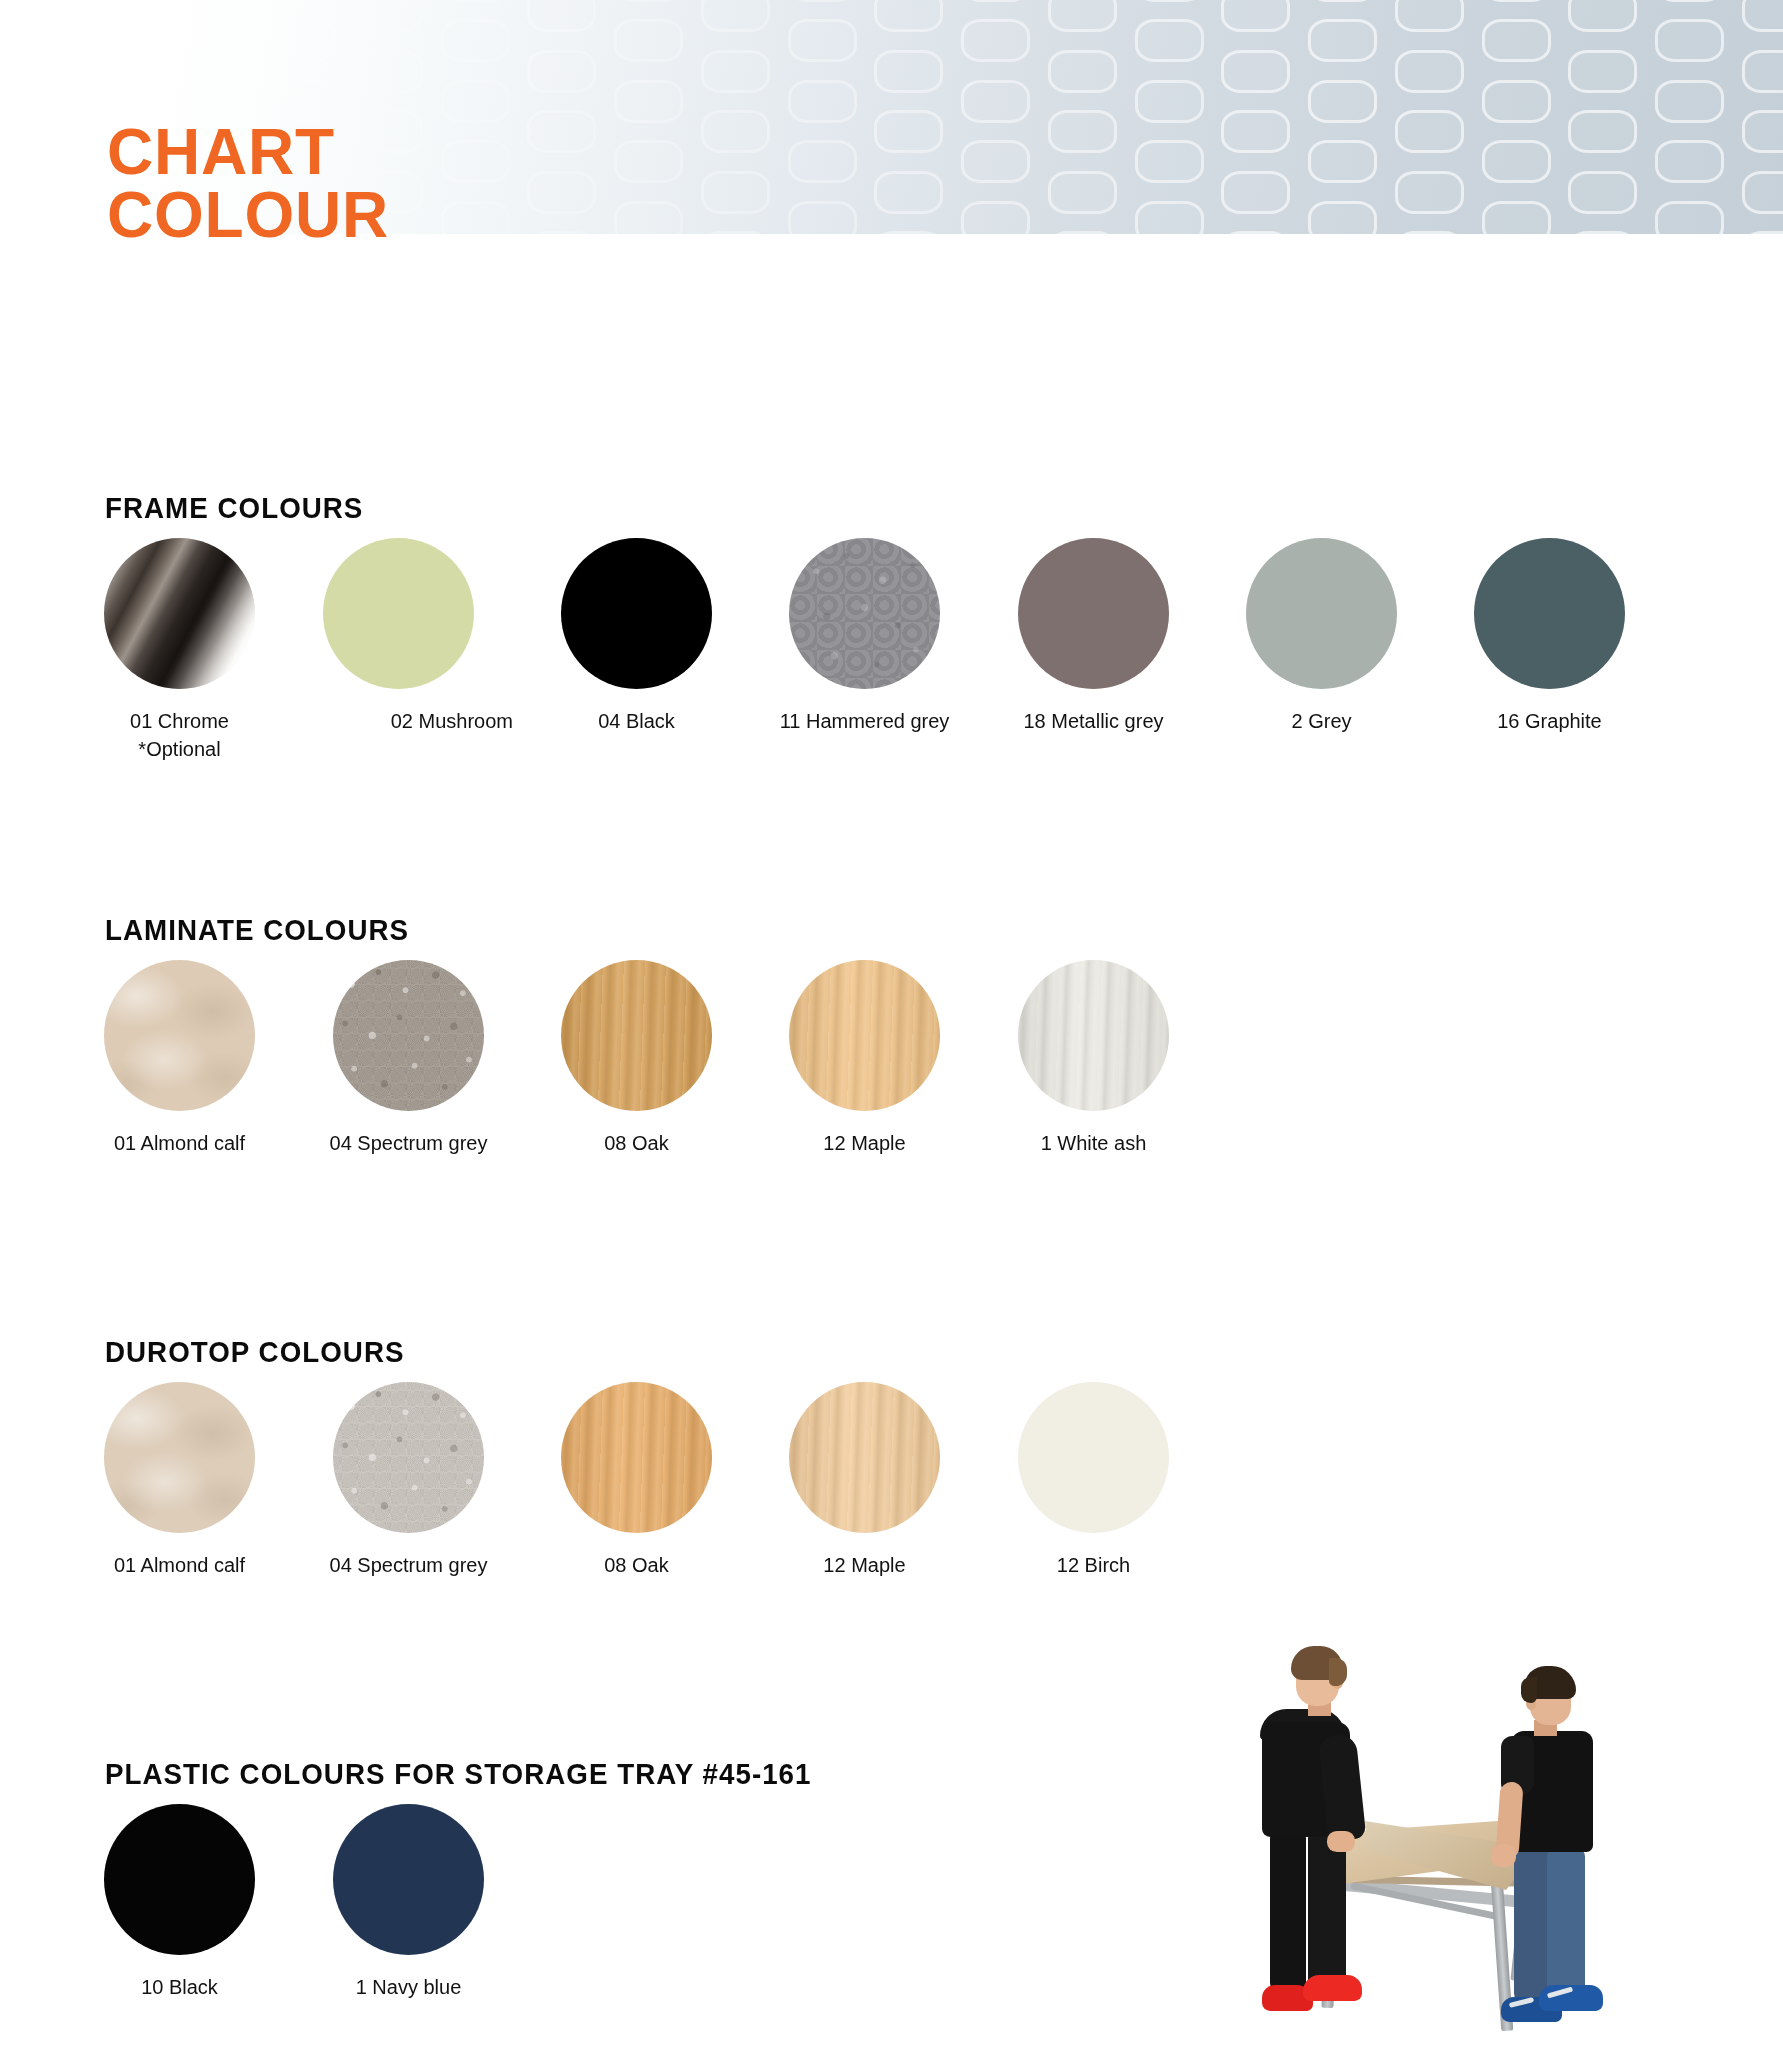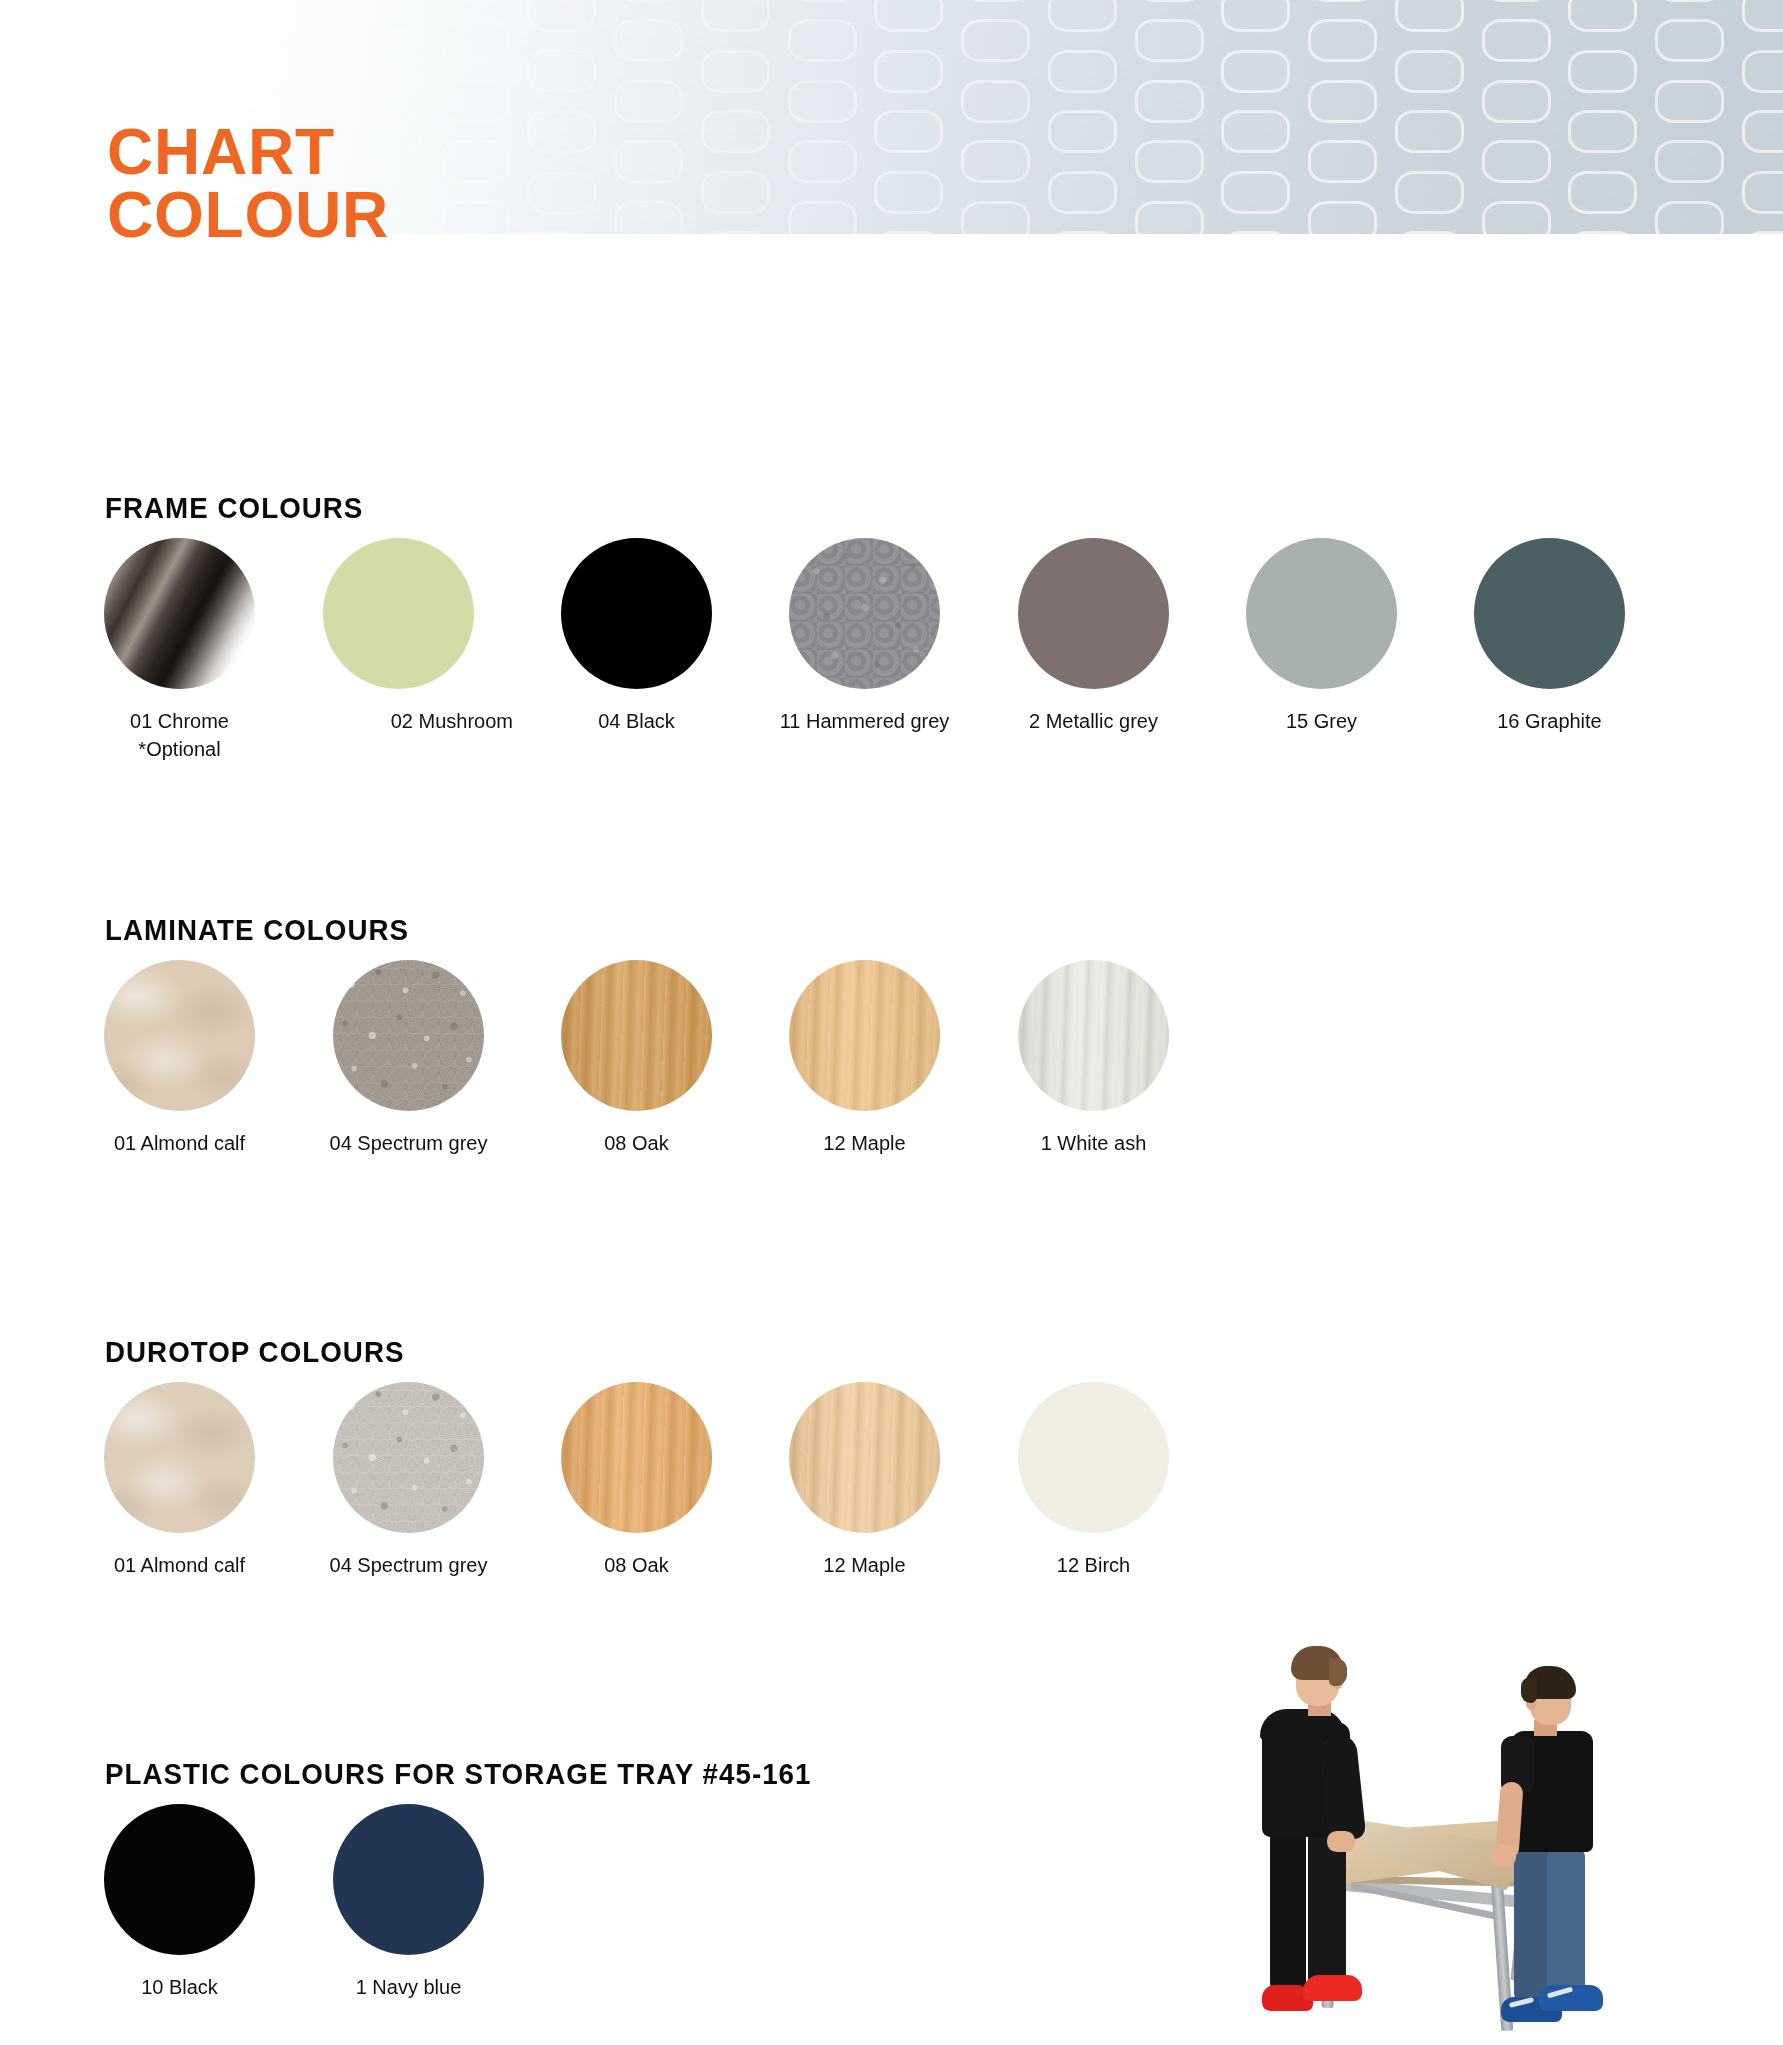--- a/index.html
+++ b/index.html
@@ -455,25 +455,25 @@
         <div class="swatch-cell" style="left: 522px;">
           <div class="swatch-disc tx-flat" style="--c: #000000;"></div>
           <div class="swatch-label">04 Black</div>
         </div>
         <div class="swatch-cell" style="left: 750px;">
           <div class="swatch-disc tx-hammer" style="--c: #8f8e92;"></div>
           <div class="swatch-label">11 Hammered grey</div>
         </div>
         <div class="swatch-cell" style="left: 979px;">
           <div class="swatch-disc tx-flat" style="--c: #7e706e;"></div>
-          <div class="swatch-label">2 Metallic grey</div>
+          <div class="swatch-label">18 Metallic grey</div>
         </div>
         <div class="swatch-cell" style="left: 1207px;">
           <div class="swatch-disc tx-flat" style="--c: #a8b1ac;"></div>
-          <div class="swatch-label">15 Grey</div>
+          <div class="swatch-label">2 Grey</div>
         </div>
         <div class="swatch-cell" style="left: 1435px;">
           <div class="swatch-disc tx-flat" style="--c: #4b6065;"></div>
           <div class="swatch-label">16 Graphite</div>
         </div>
       </div>
   </div>
 
   <div class="section" style="top:913px;">
     <div class="section-title" style="top:0;">LAMINATE COLOURS</div>

